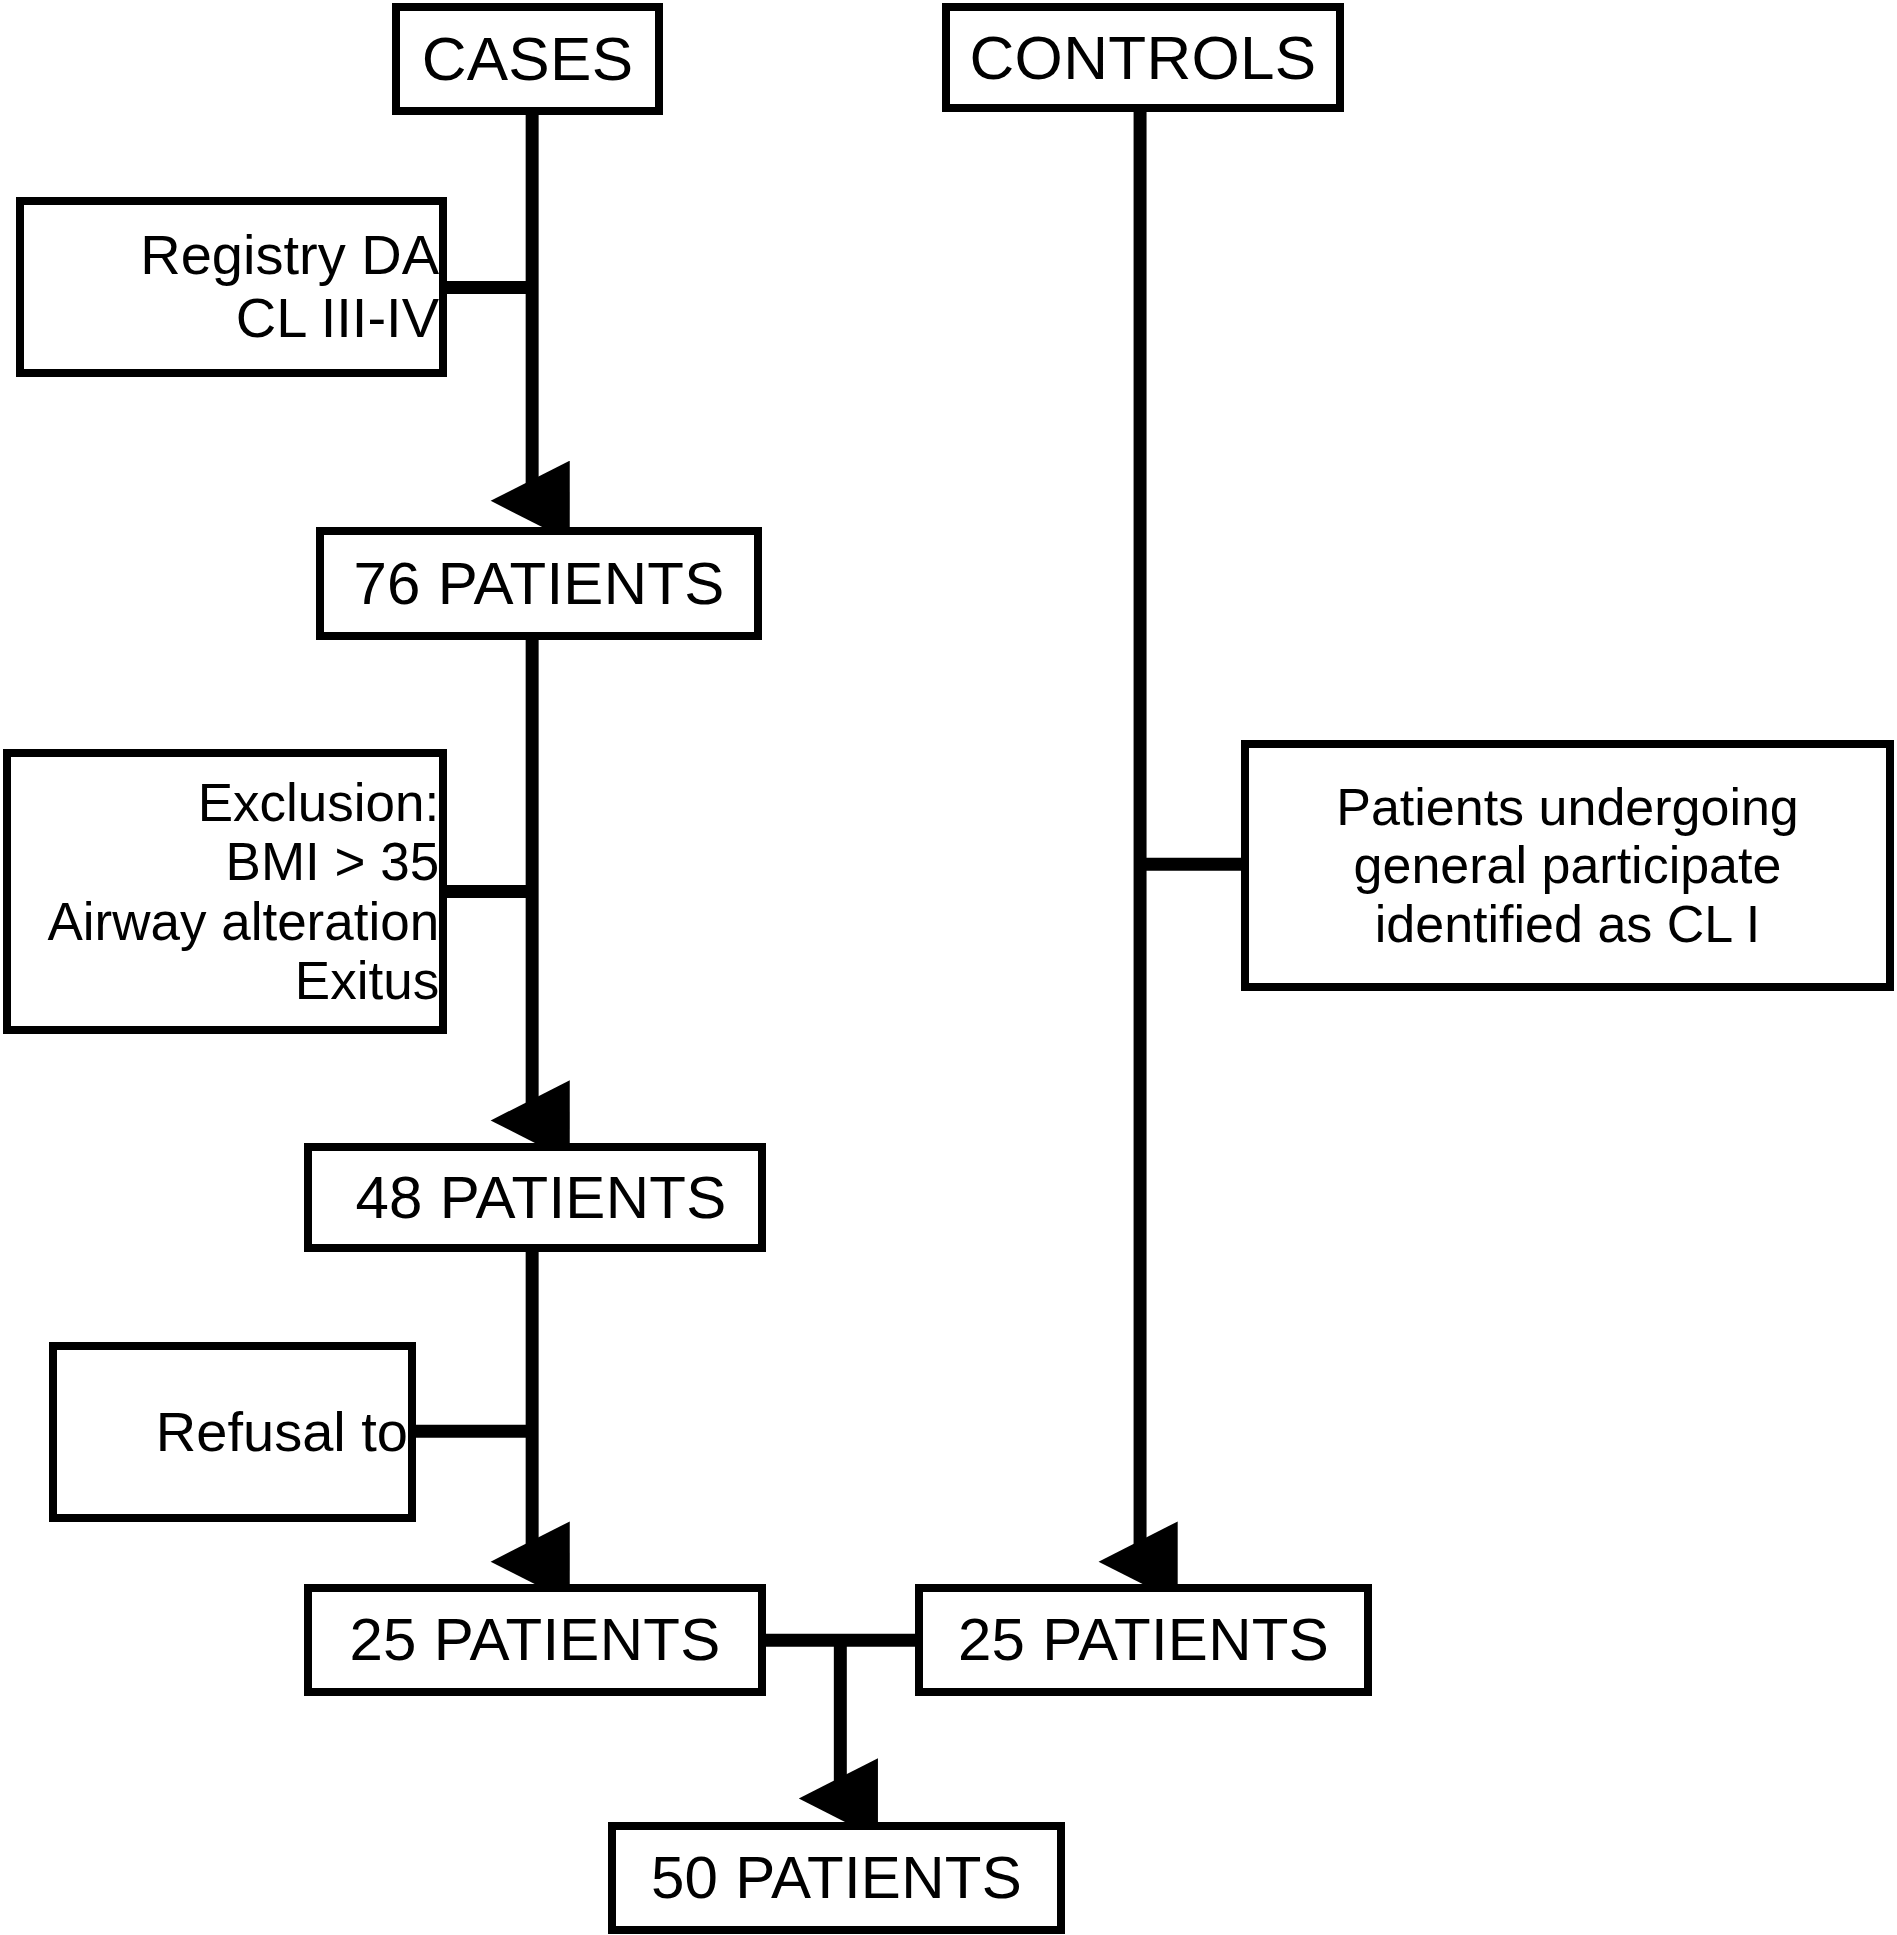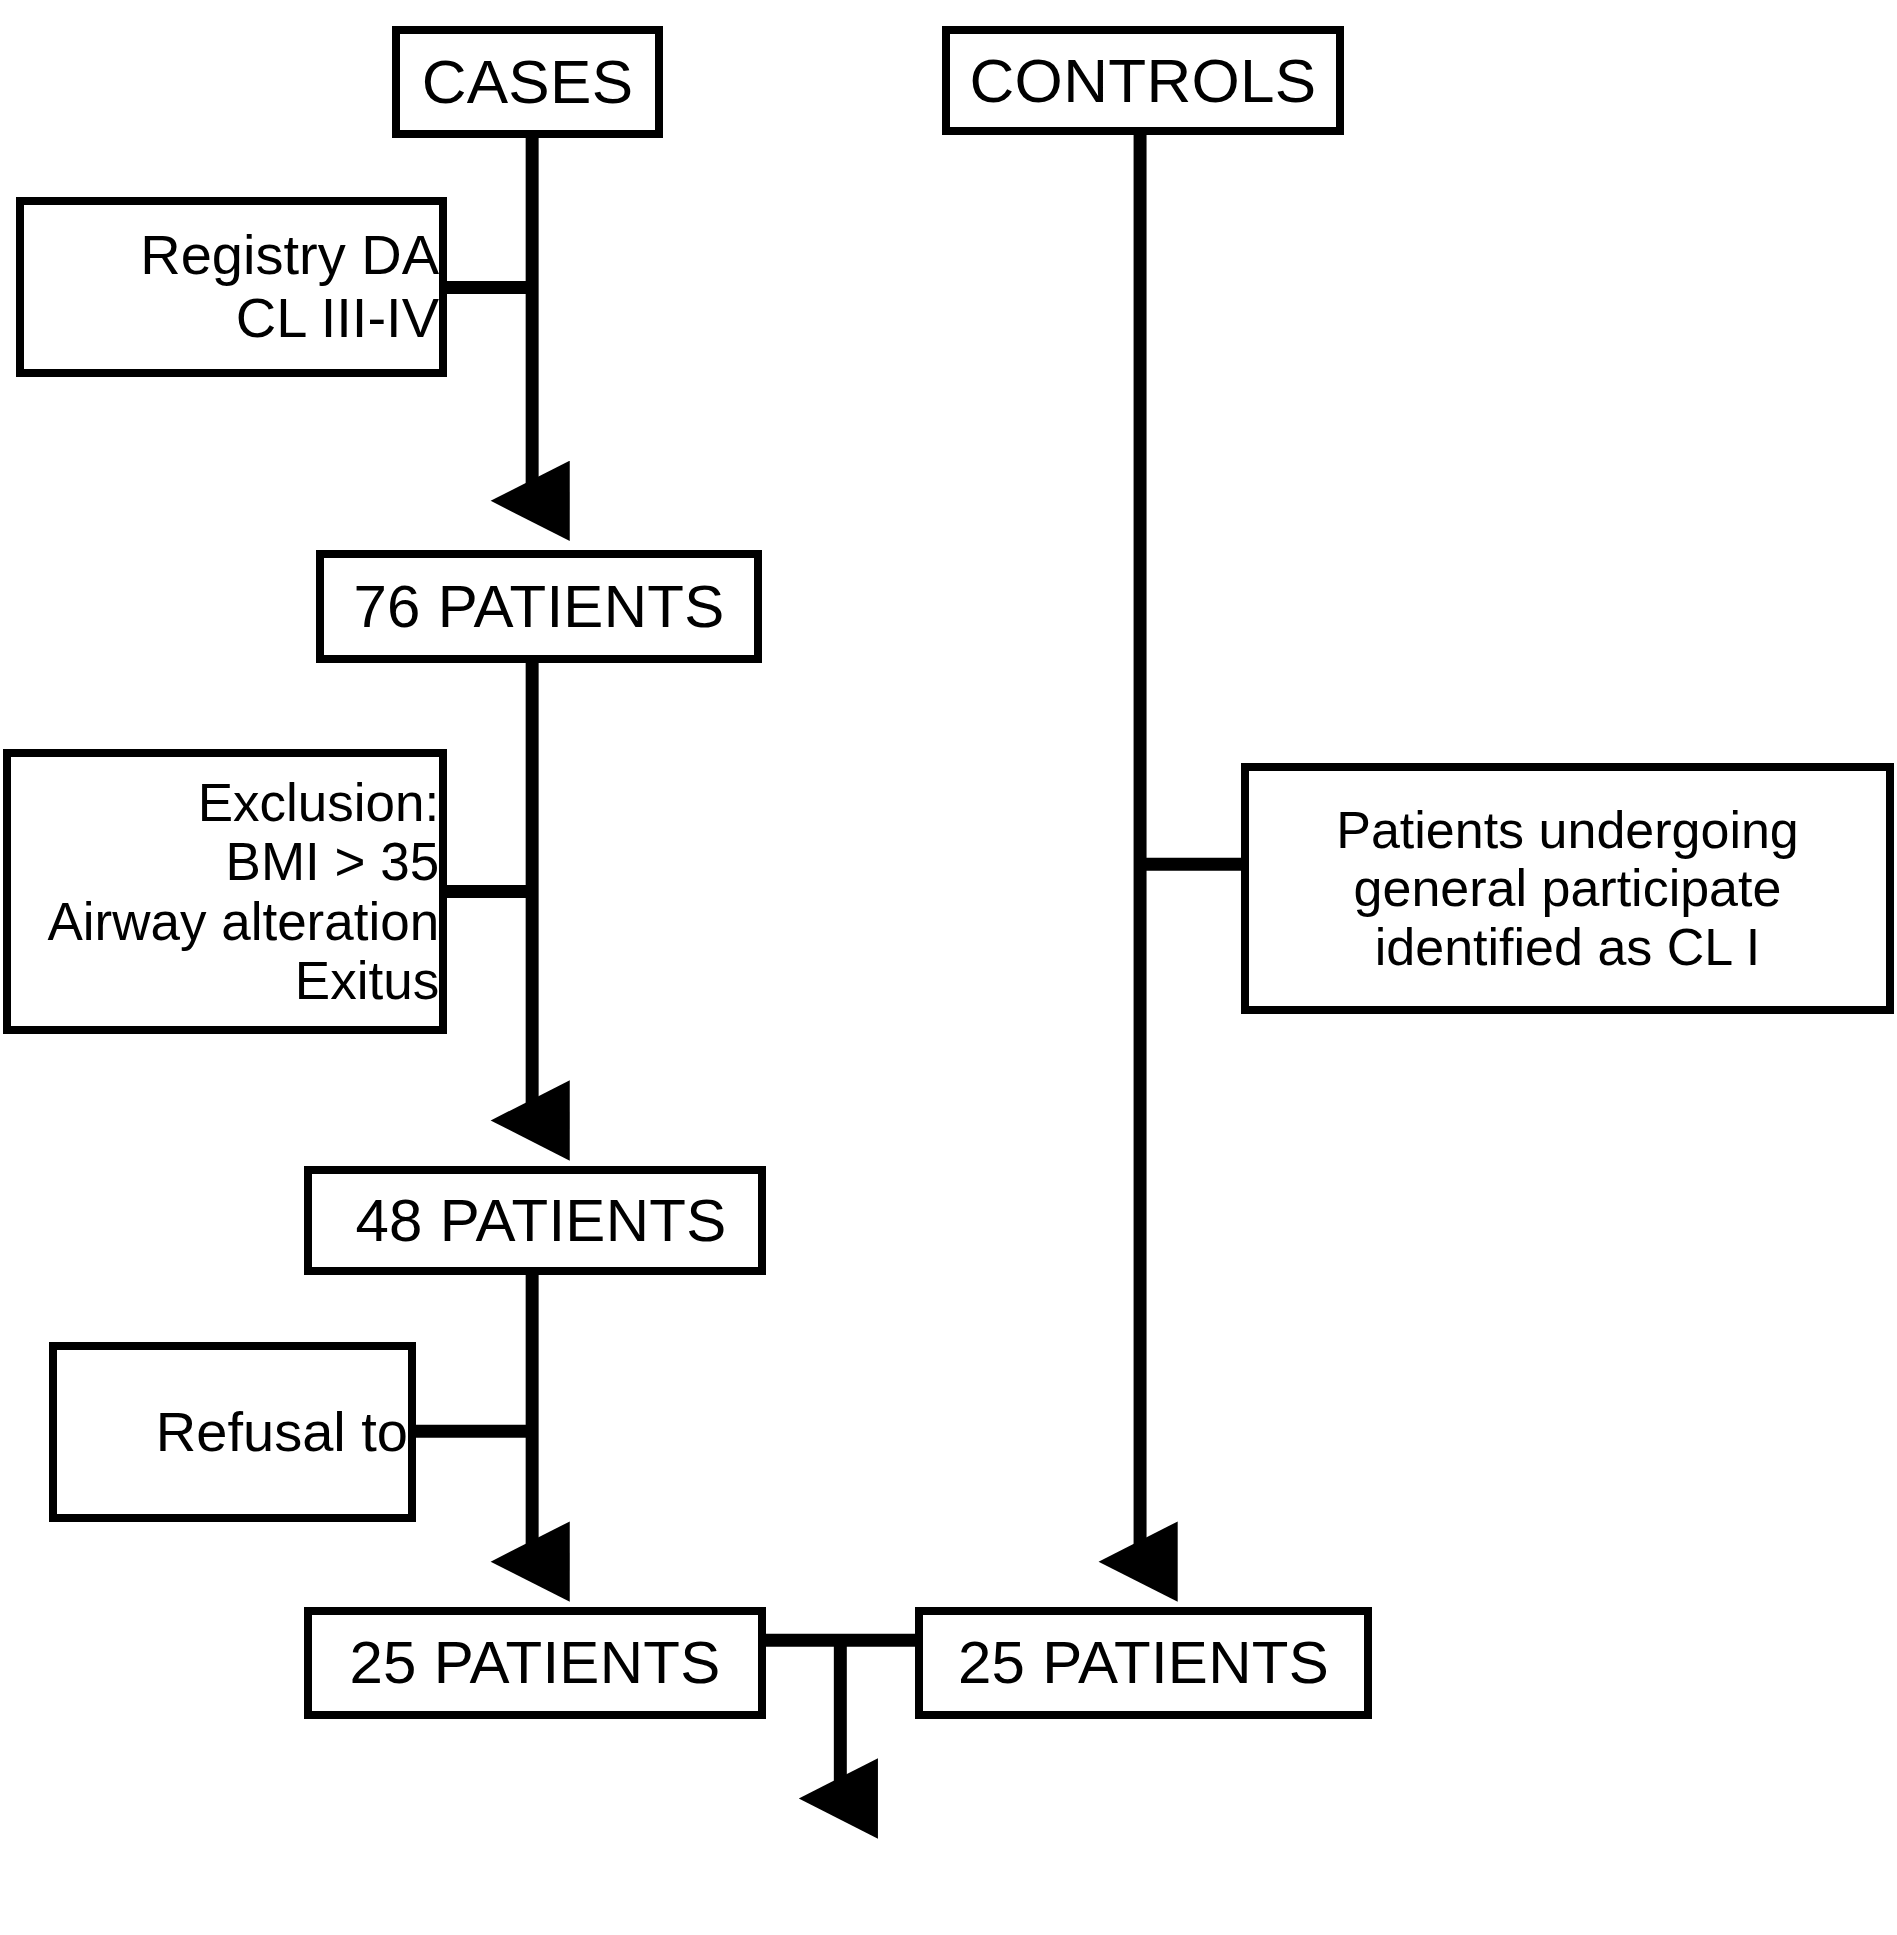--- a/index.html
+++ b/index.html
@@ -27,21 +27,21 @@
     position: absolute;
     box-sizing: border-box;
     background: #ffffff;
     border: 8.4px solid #000000;
     display: flex;
     flex-direction: column;
     justify-content: center;
     color: #000000;
     z-index: 5;
   }
-  .node.center { align-items: center; margin-top: 23px; }
+  .node.center { align-items: center; }
   .node.left   { align-items: flex-end; padding-left: 21px; }
   .node .line {
     display: block;
     white-space: nowrap;
     line-height: 1.12;
     font-weight: 400;
   }
   
   .t-title .line   { font-size: 62px; letter-spacing: 0.3px; }
   .t-count .line   { font-size: 60px; letter-spacing: 0.3px; }
@@ -121,15 +121,18 @@
   </div>
 
   <div class="node center t-count" style="left:304px; top:1584px; width:462px; height:112px;">
     <span class="line">25 PATIENTS</span>
   </div>
 
   <div class="node center t-count" style="left:915px; top:1584px; width:457px; height:112px;">
     <span class="line">25 PATIENTS</span>
   </div>
 
+  <div class="node center t-count" style="left:608px; top:1822px; width:457px; height:112px;">
+    <span class="line">50 PATIENTS</span>
+  </div>
 
 </div>
 
 
 </body></html>

